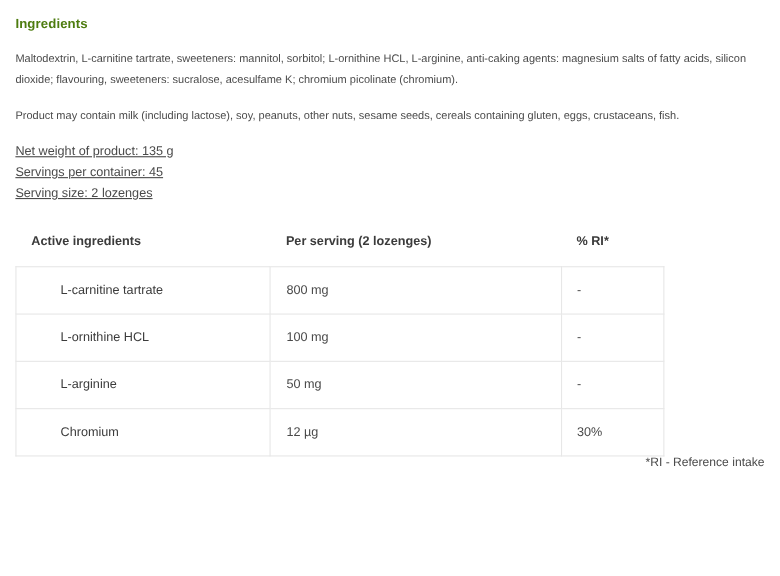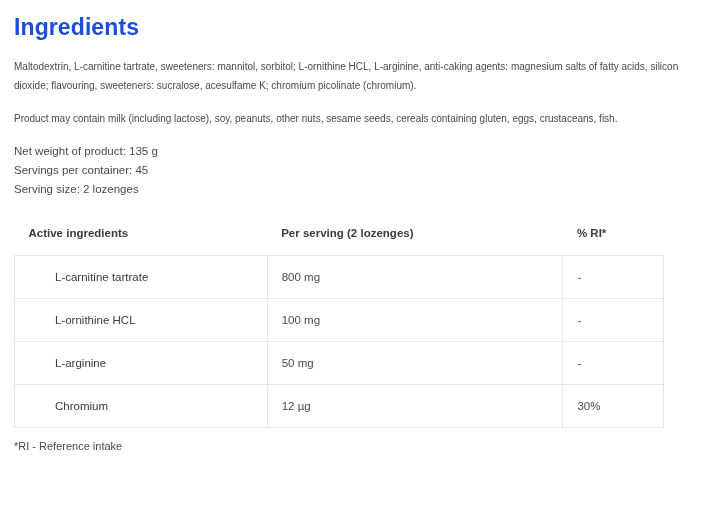--- a/index.html
+++ b/index.html
@@ -12,23 +12,23 @@
     width: 709px;
     height: 524px;
     font-family: "Liberation Sans", sans-serif;
     color: #3d3d3d;
     overflow: hidden;
   }
   .page {
     padding: 10px 14px 0 14px;
   }
   h2.section-title {
-    font-size: 23px;
+    font-size: 12px;
     font-weight: bold;
-    color: #1d4ed8;
+    color: #4d7c0f;
     margin: 4px 0 16px 0;
     letter-spacing: 0.1px;
   }
   h2.section-title.second {
     margin-top: 24px;
     margin-bottom: 16px;
   }
   p.body-text {
     font-size: 10px;
     line-height: 19px;
@@ -37,23 +37,24 @@
     max-width: 682px;
   }
   .facts-lines {
     margin-top: 2px;
     margin-bottom: 22px;
   }
   .facts-lines div {
     font-size: 11.5px;
     line-height: 19px;
     color: #4a4a4a;
+    text-decoration: underline;
   }
   table.nutrition {
-    width: 650px;
+    width: 590px;
     border-collapse: collapse;
     margin-top: 4px;
   }
   table.nutrition thead th {
     text-align: left;
     font-size: 11.5px;
     font-weight: bold;
     color: #3b3b3b;
     padding: 6px 14px 16px 14px;
     border: none;
@@ -68,21 +69,21 @@
   table.nutrition tbody td.name {
     color: #3b3b3b;
     padding-left: 40px;
   }
   .col1 { width: 263px; }
   .col2 { width: 311px; }
   .col3 { width: 104px; }
   .footnote {
     font-size: 11px;
     color: #4a4a4a;
-    margin-top: 12px;
+    text-align: right;
   }
 </style>
 </head>
 <body>
 
 <div class="page">
 
   <h2 class="section-title">Ingredients</h2>
 
   <p class="body-text">Maltodextrin, L-carnitine tartrate, sweeteners: mannitol, sorbitol; L-ornithine HCL, L-arginine, anti-caking agents: magnesium salts of fatty acids, silicon dioxide; flavouring, sweeteners: sucralose, acesulfame K; chromium picolinate (chromium).</p>

